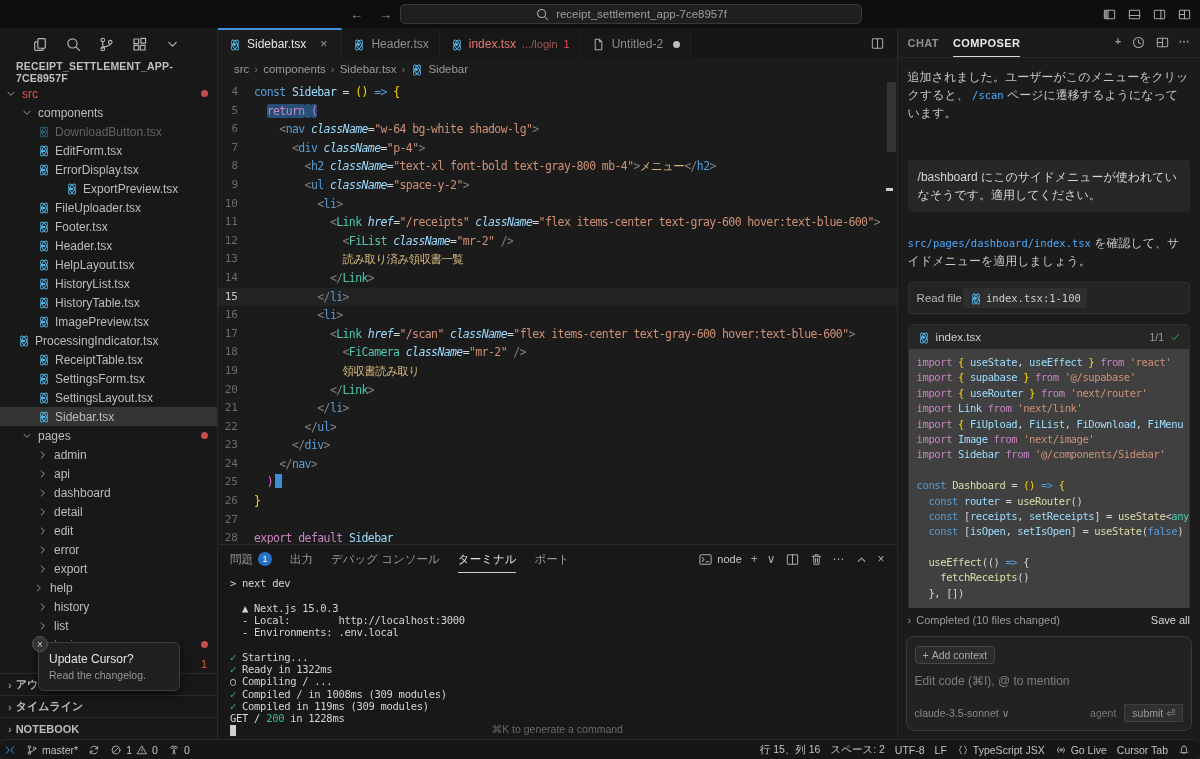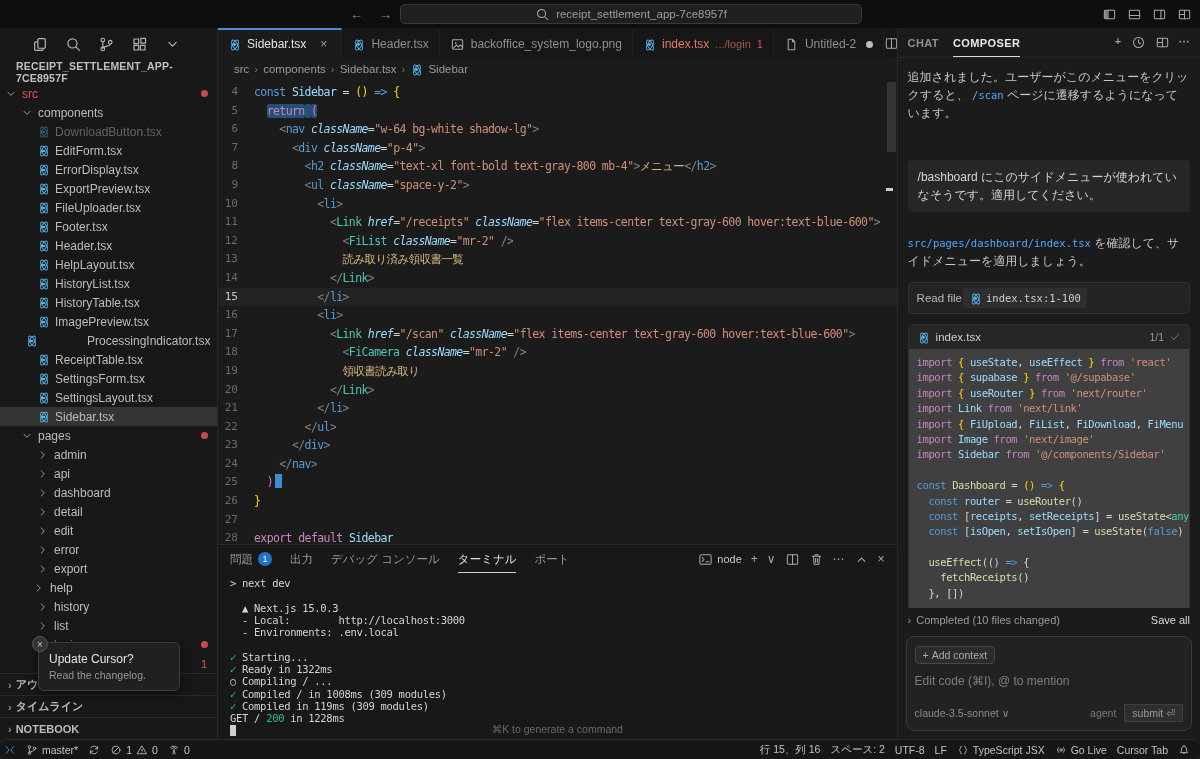--- a/index.html
+++ b/index.html
@@ -265,21 +265,21 @@
             <span class="tlabel">DownloadButton.tsx</span>
           </div>
           <div class="trow" style="padding-left: 36px;">
             <span class="ric tic"></span>
             <span class="tlabel">EditForm.tsx</span>
           </div>
           <div class="trow" style="padding-left: 36px;">
             <span class="ric tic"></span>
             <span class="tlabel">ErrorDisplay.tsx</span>
           </div>
-          <div class="trow" style="padding-left: 36px;">
+          <div class="trow" style="padding-left: 36px; margin-left: 28px;">
             <span class="ric tic"></span>
             <span class="tlabel">ExportPreview.tsx</span>
           </div>
           <div class="trow" style="padding-left: 36px;">
             <span class="ric tic"></span>
             <span class="tlabel">FileUploader.tsx</span>
           </div>
           <div class="trow" style="padding-left: 36px;">
             <span class="ric tic"></span>
             <span class="tlabel">Footer.tsx</span>
@@ -297,21 +297,21 @@
             <span class="tlabel">HistoryList.tsx</span>
           </div>
           <div class="trow" style="padding-left: 36px;">
             <span class="ric tic"></span>
             <span class="tlabel">HistoryTable.tsx</span>
           </div>
           <div class="trow" style="padding-left: 36px;">
             <span class="ric tic"></span>
             <span class="tlabel">ImagePreview.tsx</span>
           </div>
-          <div class="trow" style="padding-left: 24px; gap: 44px;">
+          <div class="trow" style="padding-left: 16px;">
             <span class="ric tic"></span>
             <span class="tlabel">ProcessingIndicator.tsx</span>
           </div>
           <div class="trow" style="padding-left: 36px;">
             <span class="ric tic"></span>
             <span class="tlabel">ReceiptTable.tsx</span>
           </div>
           <div class="trow" style="padding-left: 36px;">
             <span class="ric tic"></span>
             <span class="tlabel">SettingsForm.tsx</span>
@@ -453,30 +453,20 @@
       <div class="tabbar">
         <div style="display:flex">
             <div class="tab active">
               <span class="ric tabic"></span>
               <span class="tab-label">Sidebar.tsx</span>
               <span class="ic tab-close">×</span>
             </div>
             <div class="tab">
               <span class="ric tabic"></span>
               <span class="tab-label">Header.tsx</span>
-            </div>
-            <div class="tab">
-              <span class="ic tabic">
-                <svg viewBox="0 0 16 16">
-                  <rect x="2.5" y="3" width="11" height="10" rx="1"></rect>
-                  <circle cx="6" cy="6.5" r="1" fill="currentColor" stroke="none"></circle>
-                  <path d="M4 11.5 l3 -3 2 2 2 -2 2.5 2.5"></path>
-                </svg>
-              </span>
-              <span class="tab-label">backoffice_system_logo.png</span>
             </div>
             <div class="tab error">
               <span class="ric tabic"></span>
               <span class="tab-label">index.tsx</span>
               <span class="tab-suffix">.../login</span>
               <span class="tab-badge">1</span>
             </div>
             <div class="tab">
               <span class="ic tabic">
                 <svg viewBox="0 0 16 16">

